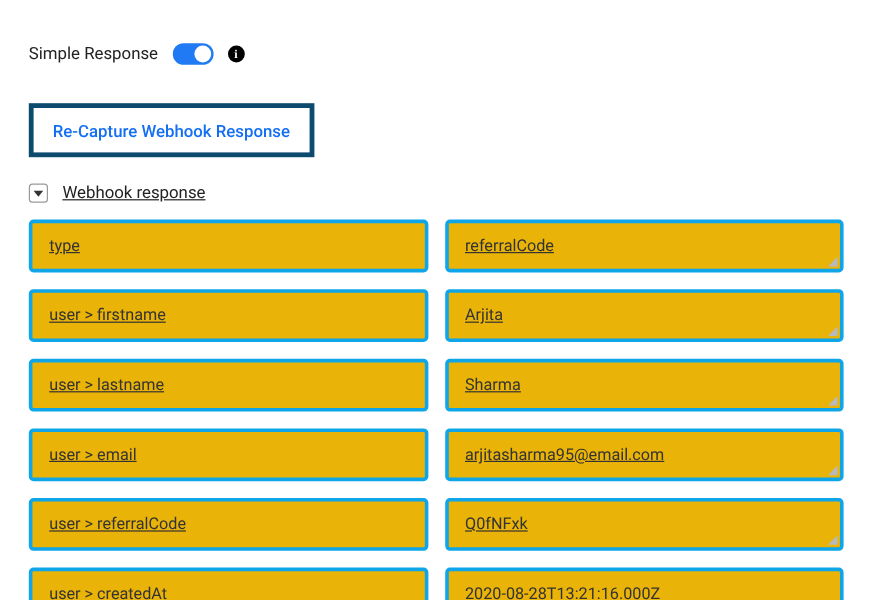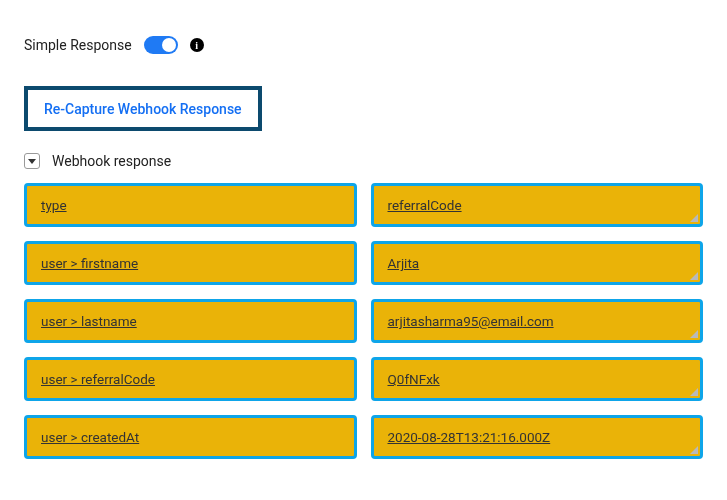--- a/index.html
+++ b/index.html
@@ -101,20 +101,21 @@
     .chevron-down {
       width: 0;
       height: 0;
       border-left: 4px solid transparent;
       border-right: 4px solid transparent;
       border-top: 5px solid #333;
     }
     .collapse-label {
       font-size: 14px;
       color: #222;
+      text-decoration: underline;
     }
     .grid {
       margin-top: 14px;
       display: grid;
       grid-template-columns: 1fr 1fr;
       gap: 14px 14px;
     }
     .cell {
       background: #eab308;
       border: 3px solid #0ea5e9;
@@ -169,21 +170,23 @@
   </div>
 
   <div class="grid">
     <div class="cell"><span>type</span></div>
     <div class="cell cell-right"><span>referralCode</span></div>
 
     <div class="cell"><span>user &gt; firstname</span></div>
     <div class="cell cell-right"><span>Arjita</span></div>
 
     <div class="cell"><span>user &gt; lastname</span></div>
+    <div class="cell cell-right"><span>Sharma</span></div>
 
+    <div class="cell"><span>user &gt; email</span></div>
     <div class="cell cell-right"><span>arjitasharma95@email.com</span></div>
 
     <div class="cell"><span>user &gt; referralCode</span></div>
     <div class="cell cell-right"><span>Q0fNFxk</span></div>
 
     <div class="cell"><span>user &gt; createdAt</span></div>
     <div class="cell cell-right"><span>2020-08-28T13:21:16.000Z</span></div>
   </div>
 
   

